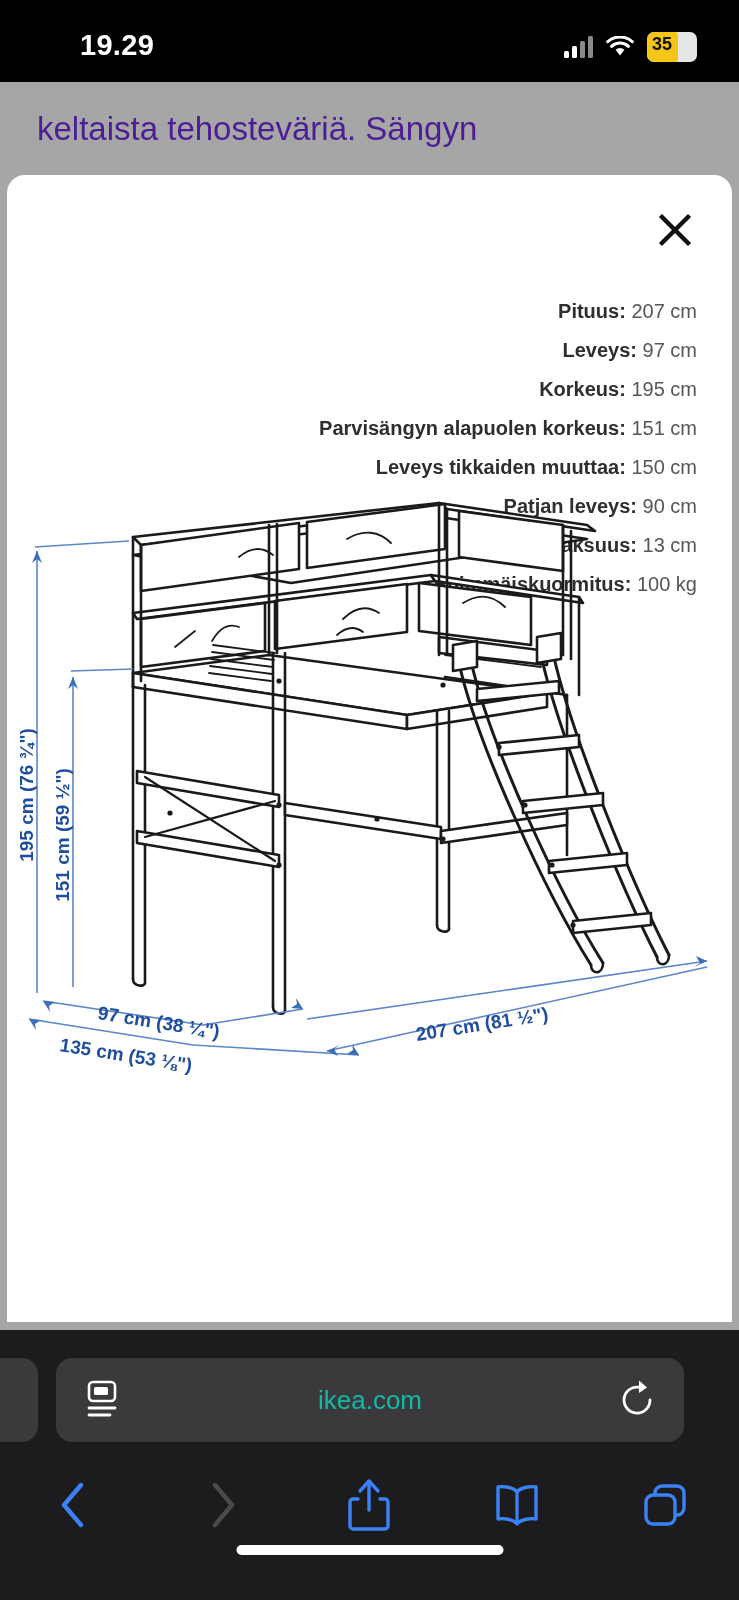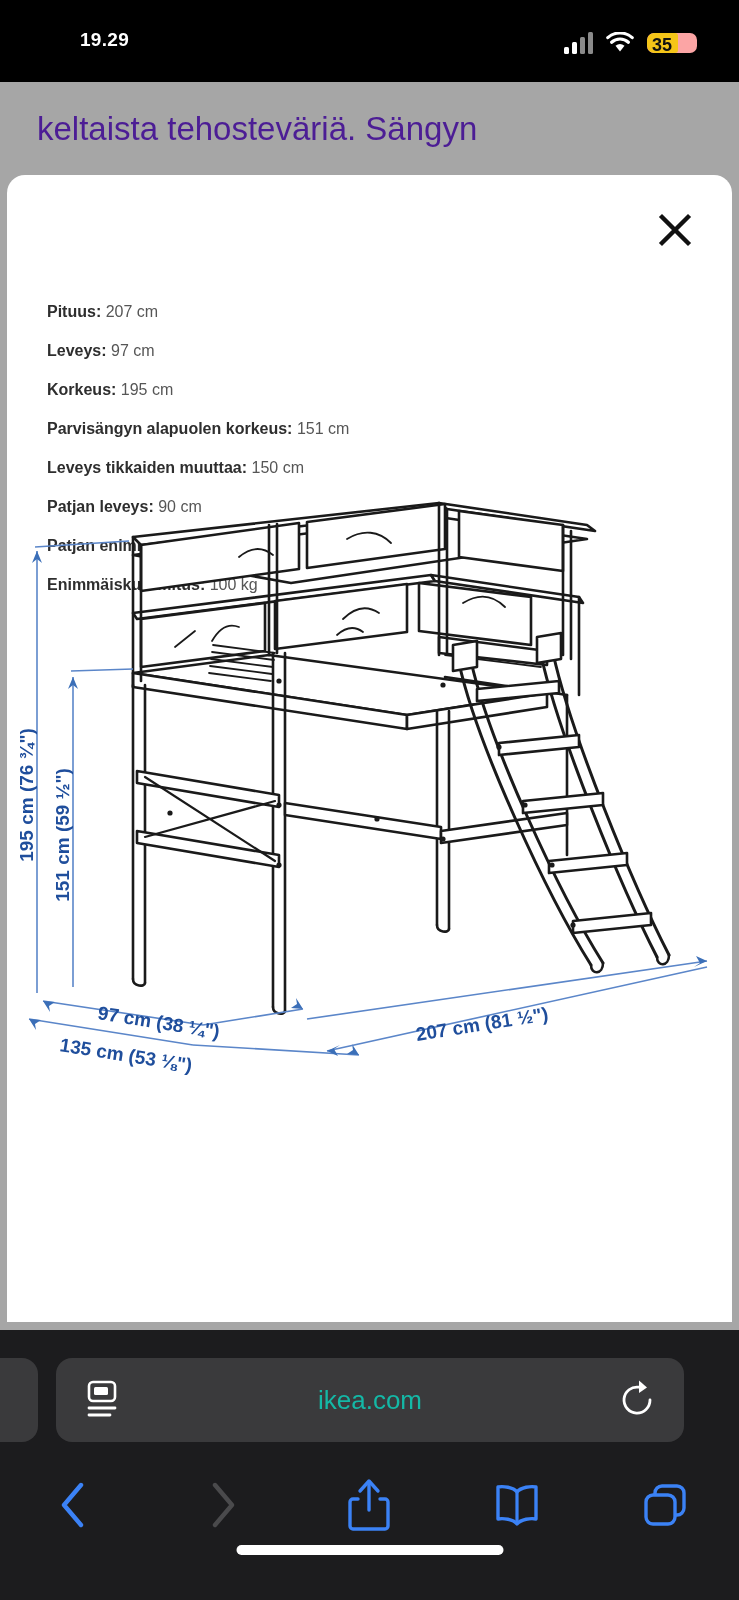--- a/index.html
+++ b/index.html
@@ -17,38 +17,38 @@
   }
 
   
   #statusbar {
     position:absolute; top:0; left:0;
     width:739px; height:82px;
     background:#000;
   }
   #status-time {
     position:absolute; left:80px; top:29px;
-    color:#fff; font-size:19px; font-weight:600;
+    color:#fff; font-size:29px; font-weight:600;
     letter-spacing:0.3px;
   }
   #status-right {
     position:absolute; right:42px; top:32px;
     display:flex; align-items:center; gap:13px;
   }
   .sig-bars { display:flex; align-items:flex-end; gap:3px; height:22px; }
   .sig-bars i { display:block; width:5px; background:#fff; border-radius:1.5px; }
   .sig-bars i:nth-child(1){ height:7px;  background:#fff; }
   .sig-bars i:nth-child(2){ height:12px; background:#fff; }
   .sig-bars i:nth-child(3){ height:17px; background:#8a8a8a; }
   .sig-bars i:nth-child(4){ height:22px; background:#8a8a8a; }
 
   .wifi { width:28px; height:22px; position:relative; }
   .battery {
-    position:relative; width:50px; height:20px;
-    border-radius:7px; background:#fca5a5; overflow:hidden;
+    position:relative; width:50px; height:30px;
+    border-radius:7px; background:#e5e5e5; overflow:hidden;
   }
   .battery .fill {
     position:absolute; left:0; top:0; bottom:0; width:31px;
     background:#f5c518; border-radius:7px 3px 3px 7px;
   }
   .battery .lvl {
     position:absolute; left:0; top:0; width:50px; height:25px;
     display:flex; align-items:center; justify-content:flex-start;
     padding-left:5px;
     font-size:18px; font-weight:700; color:#111;
@@ -84,23 +84,24 @@
     cursor:pointer;
   }
   #close-btn svg { display:block; }
 
   
   #specs {
     position:absolute; left:40px; top:117px;
     width:650px;
   }
   .spec-row {
-    font-size:16px;
+    font-size:20px;
     line-height:39px;
     white-space:nowrap;
+    text-align:right;
   }
   .spec-row .k { font-weight:700; color:#2e2e2e; }
   .spec-row .v { font-weight:400; color:#565656; }
 
   
   #drawing {
     position:absolute; left:0; top:320px;
     width:725px; height:580px;
   }
   #drawing svg { display:block; }

